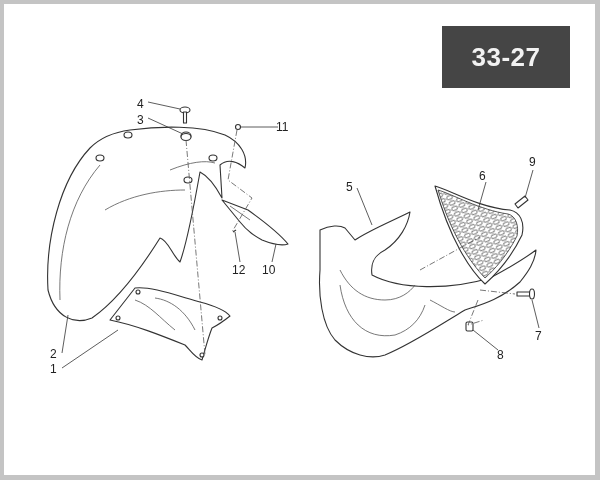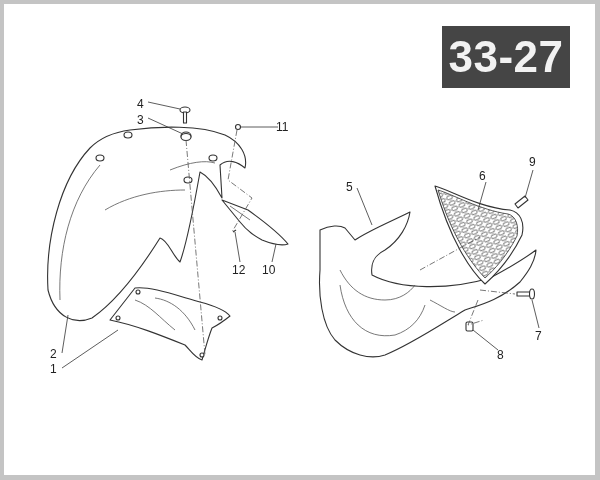--- a/index.html
+++ b/index.html
@@ -1,20 +1,20 @@
 <!DOCTYPE html>
 <html><head>
 <meta charset="utf-8">
 <style>
   html, body { margin: 0; padding: 0; background: #ffffff; }
   body { width: 600px; height: 480px; overflow: hidden; position: relative; font-family: "Liberation Sans", sans-serif; }
   .frame { position: absolute; left: 0; top: 0; width: 600px; height: 480px; box-sizing: border-box;
            border: 4px solid #c4c4c4; border-right-width: 5px; border-bottom-width: 5px; background: #fff; }
   .badge { position: absolute; left: 442px; top: 26px; width: 128px; height: 62px; background: #454545;
-           color: #f2f2f2; font-weight: bold; font-size: 44px; display: flex; align-items: center; justify-content: center;
+           color: #f2f2f2; font-weight: bold; font-size: 26px; display: flex; align-items: center; justify-content: center;
            letter-spacing: 0.5px; }
   svg.diagram { position: absolute; left: 0; top: 0; }
   .callout { font-family: "Liberation Sans", sans-serif; font-size: 12px; fill: #222; }
   .part { fill: #fff; stroke: #333; stroke-width: 1.1; stroke-linejoin: round; }
   .detail { fill: none; stroke: #555; stroke-width: 0.8; }
   .leader { stroke: #333; stroke-width: 0.8; fill: none; }
   .axis { stroke: #555; stroke-width: 0.8; stroke-dasharray: 6 2 1 2; fill: none; }
 </style>
 </head>
 <body>

